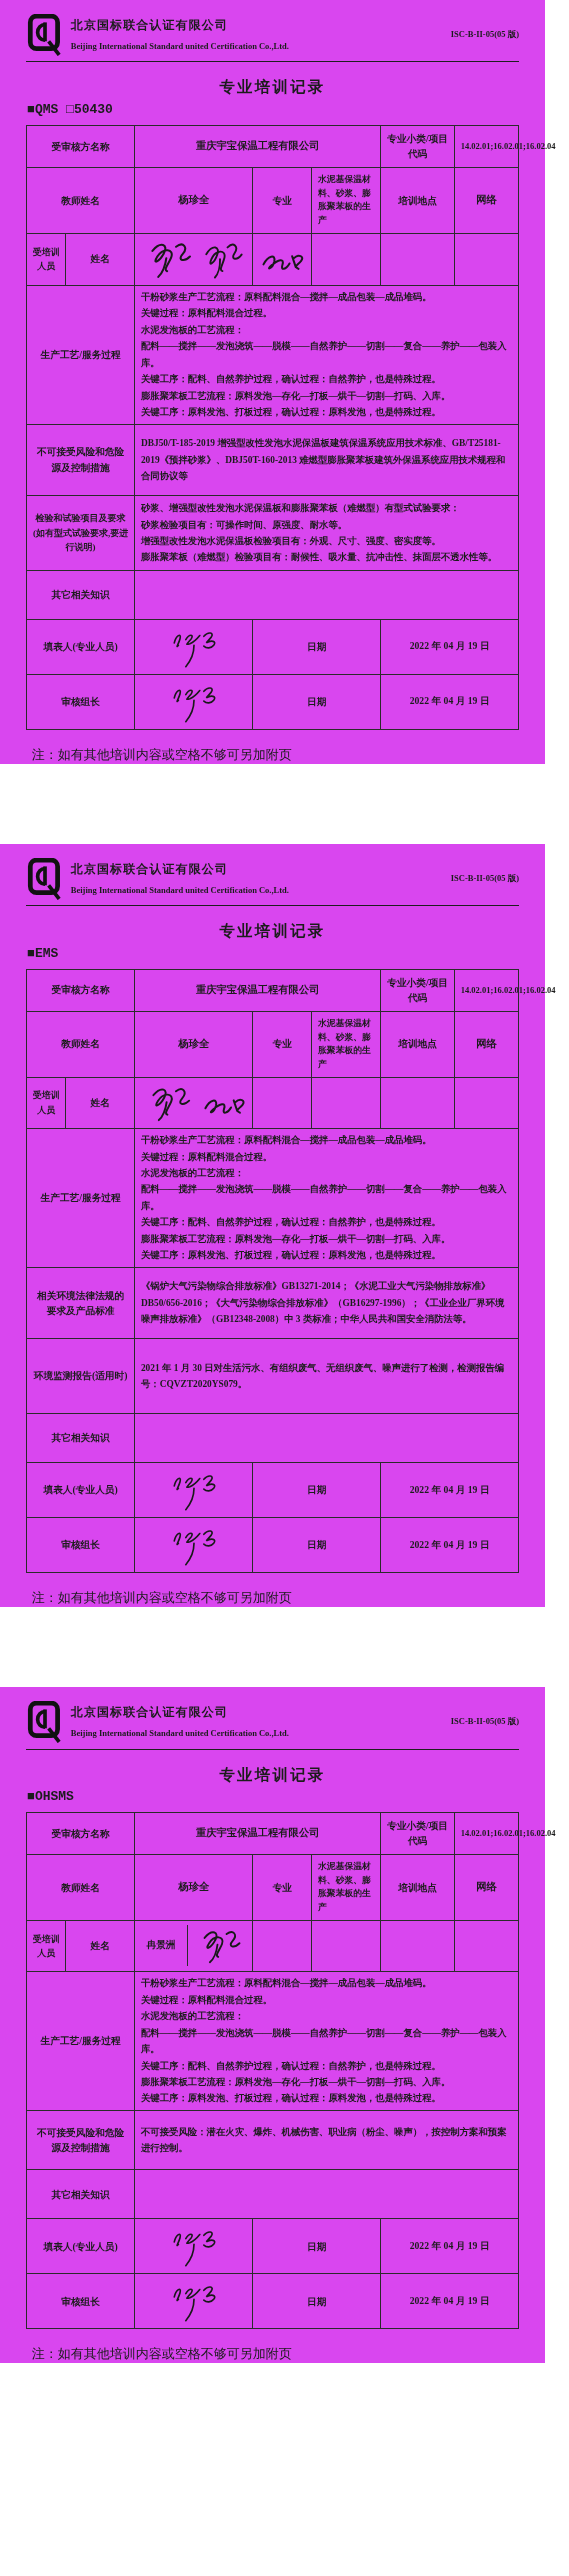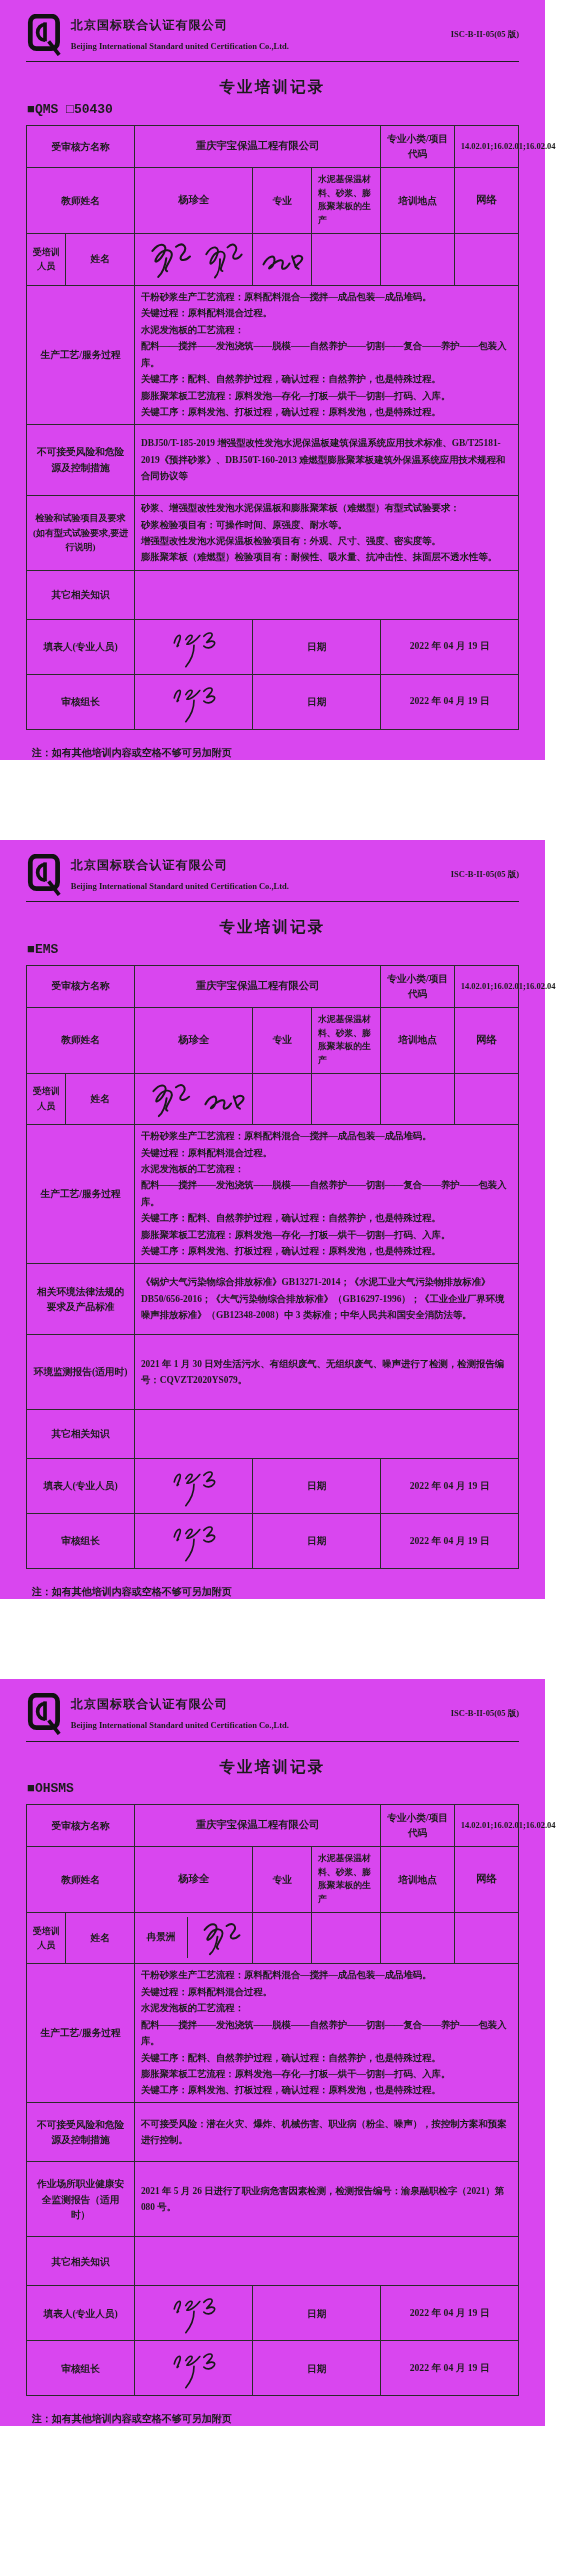--- a/index.html
+++ b/index.html
@@ -31,21 +31,21 @@
   .h-r1{height:42px}.h-r2{height:66px}.h-r3{height:51px}.h-r4{height:132px}
   .h-rA{height:59px}.h-rB{height:71px}.h-rC{height:75px}
   .h-other{height:49px}.h-sign{height:55px}
 
   .sig-wrap{display:flex;align-items:center;justify-content:center;gap:2.3px;}
   .sig-wrap svg{display:block;}
   .split-cell{display:flex;align-items:stretch;height:100%;}
   .split-cell .printed{flex:0 0 44%;display:flex;align-items:center;justify-content:center;border-right:1.1px solid #2b2b2b;font-size:9.7px;}
   .split-cell .sig-half{flex:1;display:flex;align-items:center;justify-content:center;}
 
-  .note{font-size:10px;font-weight:700;margin:16px 0 0 5.7px;}
+  .note{font-size:13px;font-weight:400;margin:16px 0 0 5.7px;}
 </style>
 </head>
 <body>
 
 <svg width="0" height="0" style="position:absolute" aria-hidden="true">
   <defs>
     <g id="sig-big" stroke="#191919" stroke-width="5" fill="none" stroke-linecap="round">
       <path d="M18 34 C38 10, 58 18, 46 40 C36 60, 16 70, 30 48 C44 26, 72 28, 64 50 C58 66, 44 80, 54 84"></path>
       <path d="M76 24 C94 10, 106 26, 92 42 C78 58, 96 62, 110 48"></path>
       <path d="M52 52 C50 70, 42 90, 32 98"></path>
@@ -367,24 +367,20 @@
 水泥发泡板的工艺流程：
 配料——搅拌——发泡浇筑——脱模——自然养护——切割——复合——养护——包装入库。
 关键工序：配料、自然养护过程，确认过程：自然养护，也是特殊过程。
 膨胀聚苯板工艺流程：原料发泡—存化—打板—烘干—切割—打码、入库。
 关键工序：原料发泡、打板过程，确认过程：原料发泡，也是特殊过程。</td>
     </tr>
     <tr class="h-rA">
       <td colspan="2" class="lbl">不可接受风险和危险源及控制措施</td>
       <td colspan="5" class="content-cell">不可接受风险：潜在火灾、爆炸、机械伤害、职业病（粉尘、噪声），按控制方案和预案进行控制。</td>
     </tr>
-    <tr class="h-rC">
-      <td colspan="2" class="lbl">作业场所职业健康安全监测报告（适用时）</td>
-      <td colspan="5" class="content-cell">2021 年 5 月 26 日进行了职业病危害因素检测，检测报告编号：渝泉融职检字（2021）第 080 号。</td>
-    </tr>
     <tr class="h-other">
       <td colspan="2" class="lbl">其它相关知识</td>
       <td colspan="5"></td>
     </tr>
     <tr class="h-sign">
       <td colspan="2" class="lbl">填表人(专业人员)</td>
       <td>
         <div class="sig-wrap">
               <svg width="74" height="46" viewBox="0 0 140 112">
                 <use href="#sig-yzq"></use>

